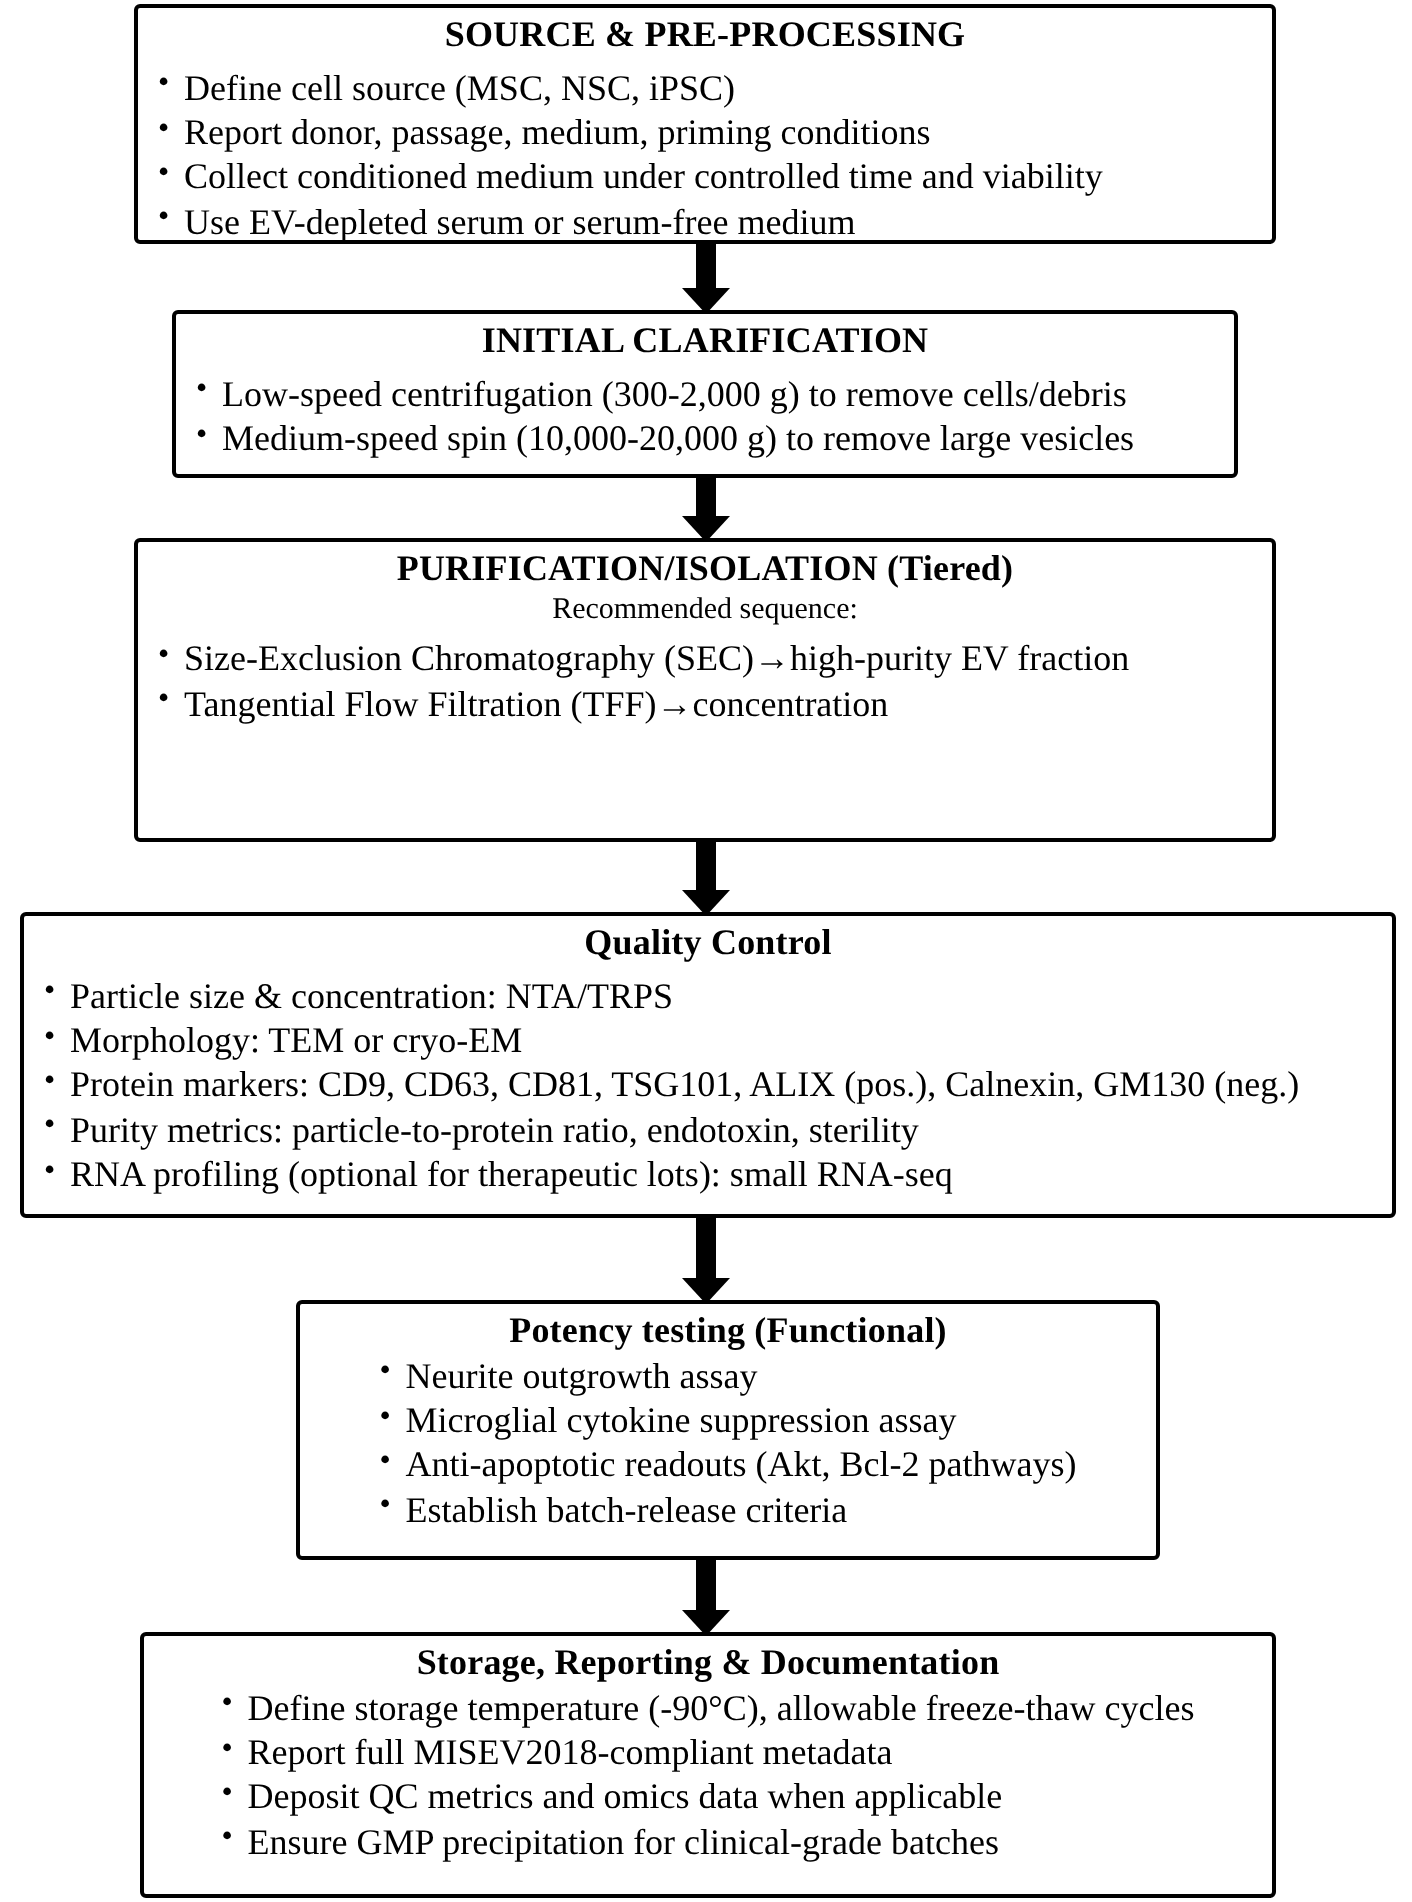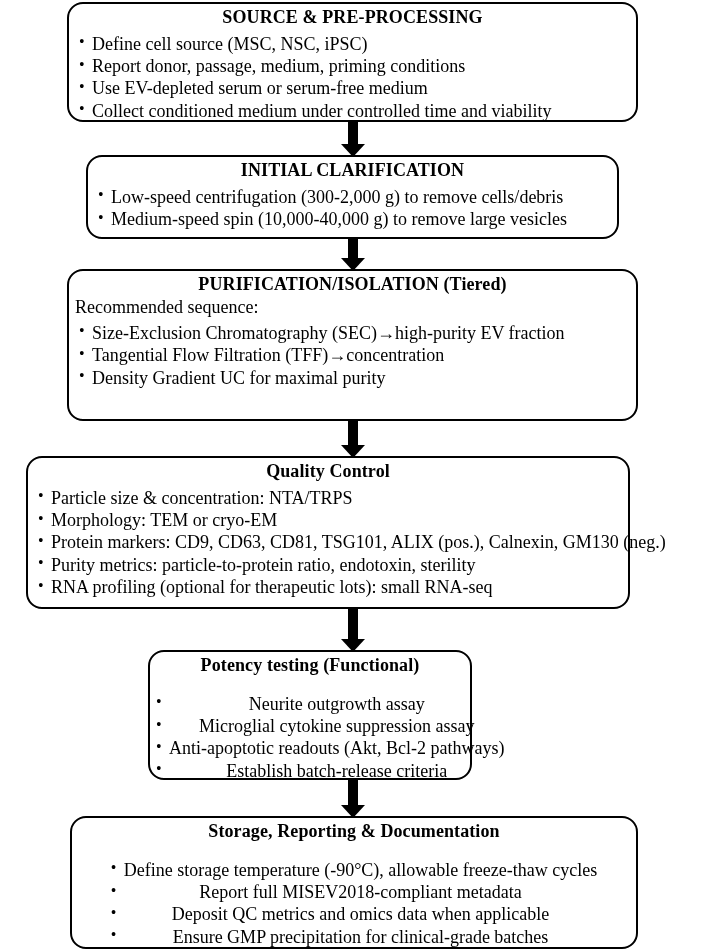--- a/index.html
+++ b/index.html
@@ -21,72 +21,72 @@
     left: 0;
     top: 0;
     width: 706px;
     height: 951px;
   }
 
   .node {
     position: absolute;
     box-sizing: border-box;
     border: 2.4px solid #000000;
-    border-radius: 16px;
+    border-radius: 3px;
     background: #ffffff;
     padding: 2px 6px 4px 6px;
   }
 
   .node-title {
     font-weight: bold;
     font-size: 18px;
     line-height: 1.26;
     text-align: center;
     letter-spacing: 0.1px;
     white-space: nowrap;
   }
 
   .node-sub {
-    font-size: 18px;
+    font-size: 15px;
     line-height: 1.24;
-    text-align: left;
+    text-align: center;
     white-space: nowrap;
   }
 
   .bullets {
     list-style: none;
     margin: 4px;
     padding: 0;
     font-size: 18px;
     line-height: 1.245;
   }
   .bullets.centered-block {
     display: table;
-    margin: 16px auto;
-    text-align: center;
+    margin: 0 auto;
+    text-align: left;
   }
   .bullets li {
     white-space: nowrap;
     position: relative;
     padding-left: 13px;
   }
   .bullets li::before {
     content: "\2022";
     position: absolute;
     left: 0;
     top: -0.5px;
     font-size: 16px;
   }
 
   
   #node-source      { left: 67px;  top: 2px;   width: 571px; height: 120px; }
   #node-clarify     { left: 86px;  top: 155px; width: 533px; height: 84px;  }
   #node-purify      { left: 67px;  top: 269px; width: 571px; height: 152px; }
-  #node-qc          { left: 26px;  top: 456px; width: 604px; height: 153px; }
-  #node-potency     { left: 148px; top: 650px; width: 324px; height: 130px; }
+  #node-qc          { left: 10px;  top: 456px; width: 688px; height: 153px; }
+  #node-potency     { left: 148px; top: 650px; width: 432px; height: 130px; }
   #node-storage     { left: 70px;  top: 816px; width: 568px; height: 133px; font-family: Liberation Serif, serif; }
 
   
   .arrow {
     position: absolute;
     left: 341px;
     width: 24px;
   }
   .arrow .shaft {
     position: absolute;
@@ -128,50 +128,49 @@
 </head>
 <body>
 
 <div id="flow">
 
   <div class="node" id="node-source">
     <div class="node-title">SOURCE &amp; PRE-PROCESSING</div>
     <ul class="bullets">
       <li>Define cell source (MSC, NSC, iPSC)</li>
       <li>Report donor, passage, medium, priming conditions</li>
+      <li>Collect conditioned medium under controlled time and viability</li>
       <li>Use EV-depleted serum or serum-free medium</li>
-      <li>Collect conditioned medium under controlled time and viability</li>
     </ul>
   </div>
 
   <div class="arrow" id="arrow-1">
     <div class="shaft"></div>
     <div class="head"></div>
   </div>
 
   <div class="node" id="node-clarify">
     <div class="node-title">INITIAL CLARIFICATION</div>
     <ul class="bullets">
       <li>Low-speed centrifugation (300-2,000 g) to remove cells/debris</li>
-      <li>Medium-speed spin (10,000-40,000 g) to remove large vesicles</li>
+      <li>Medium-speed spin (10,000-20,000 g) to remove large vesicles</li>
     </ul>
   </div>
 
   <div class="arrow" id="arrow-2">
     <div class="shaft"></div>
     <div class="head"></div>
   </div>
 
   <div class="node" id="node-purify">
     <div class="node-title">PURIFICATION/ISOLATION (Tiered)</div>
     <div class="node-sub">Recommended sequence:</div>
     <ul class="bullets">
       <li>Size-Exclusion Chromatography (SEC)→high-purity EV fraction</li>
       <li>Tangential Flow Filtration (TFF)→concentration</li>
-      <li>Density Gradient UC for maximal purity</li>
     </ul>
   </div>
 
   <div class="arrow" id="arrow-3">
     <div class="shaft"></div>
     <div class="head"></div>
   </div>
 
   <div class="node" id="node-qc">
     <div class="node-title">Quality Control</div>

